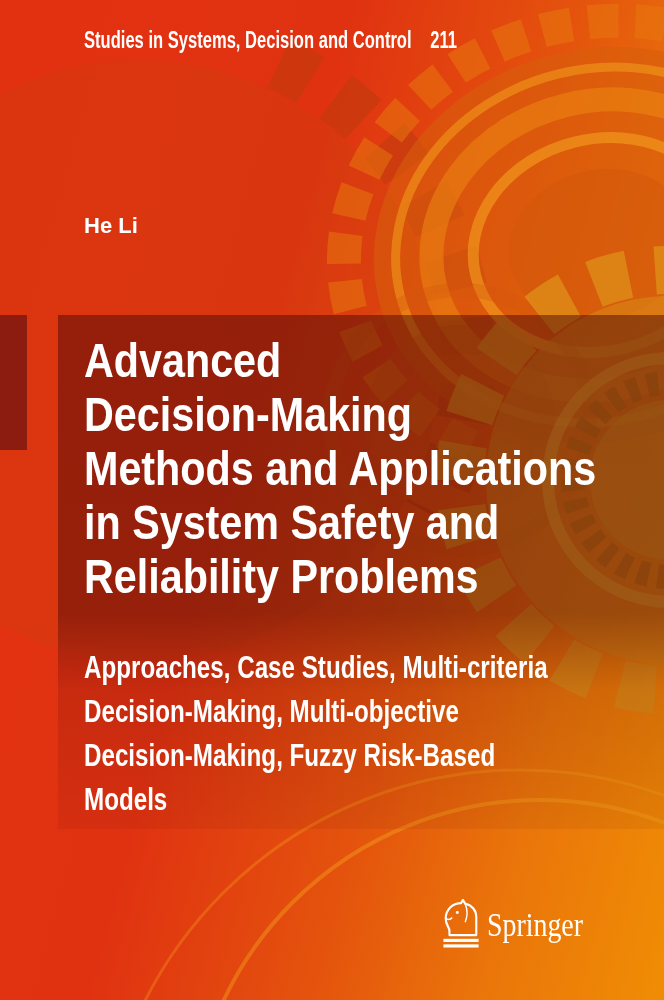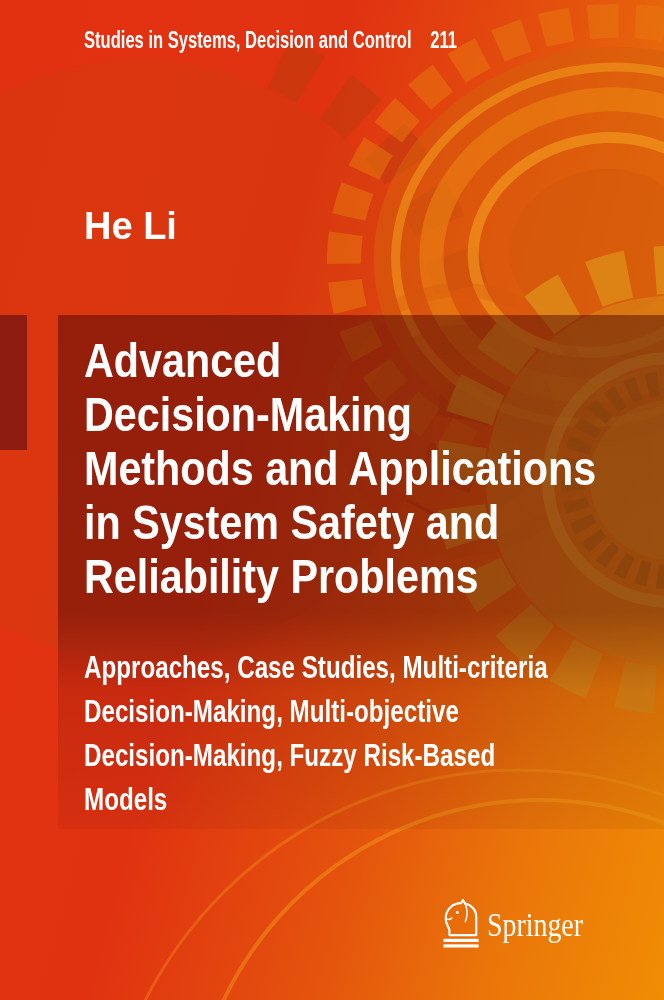--- a/index.html
+++ b/index.html
@@ -14,21 +14,21 @@
     background:linear-gradient(180deg,
       rgba(70,5,5,0.47) 0%,
       rgba(70,5,5,0.45) 58%,
       rgba(70,5,5,0.16) 73%,
       rgba(70,5,5,0.07) 100%);
   }
   .tab{position:absolute;left:0;top:315px;width:27px;height:135px;background:#8c1b10;}
   .txt{position:absolute;left:84px;white-space:nowrap;transform-origin:0 0;}
   .series{top:27px;font-size:23px;font-weight:700;transform:scaleX(0.72);}
   .series .vol{margin-left:26px;}
-  .authors{top:206px;font-size:38px;font-weight:700;line-height:40px;}
+  .authors{top:206px;font-size:22px;font-weight:700;line-height:40px;}
   .title{top:334px;font-size:48px;font-weight:700;line-height:54px;transform:scaleX(0.86);}
   .subtitle{top:646px;font-size:31px;font-weight:700;line-height:44px;transform:scaleX(0.78);}
   .horse{position:absolute;left:440px;top:899px;width:42px;height:50px;}
   .pubname{
     position:absolute;left:487px;top:906px;white-space:nowrap;
     font-family:"Liberation Serif",serif;font-size:34px;font-weight:400;
     transform:scaleX(0.82);transform-origin:0 0;
   }
 </style>
 </head>

